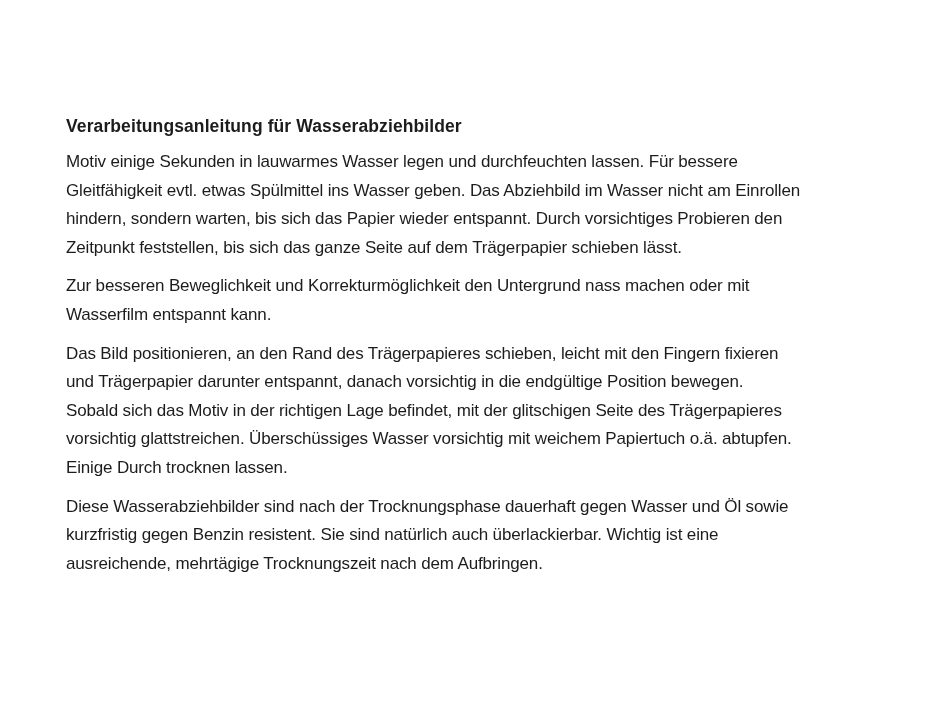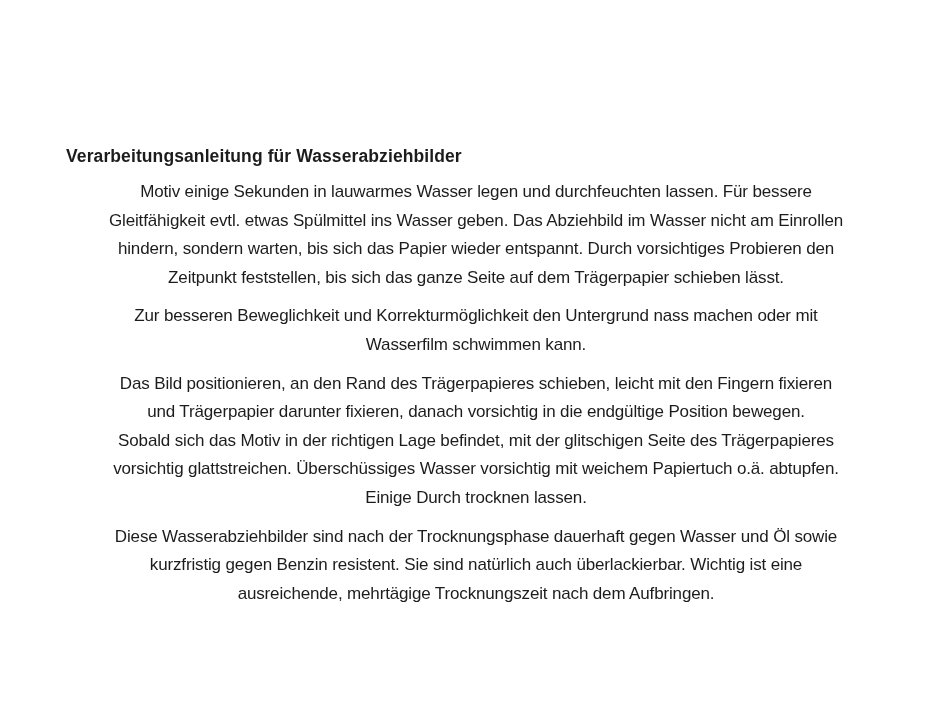--- a/index.html
+++ b/index.html
@@ -14,33 +14,31 @@
     position: relative;
     font-family: "Liberation Sans", "DejaVu Sans", sans-serif;
     color: #1c1c1c;
     -webkit-font-smoothing: antialiased;
   }
   .page {
     position: absolute;
     top: 112px;
     left: 66px;
     width: 820px;
-    margin-top: 30px;
   }
   .doc-title {
     font-size: 17.5px;
     font-weight: bold;
     line-height: 29px;
     margin: 0 0 7px 0;
     white-space: nowrap;
     letter-spacing: 0.1px;
   }
   .paragraph {
     margin: 0 0 10px 0;
-    text-align: center;
   }
   .line {
     font-size: 17px;
     line-height: 28.6px;
     white-space: nowrap;
     letter-spacing: -0.15px;
   }
 </style>
 </head>
 <body>
@@ -51,26 +49,26 @@
 
   <div class="paragraph">
     <div class="line">Motiv einige Sekunden in lauwarmes Wasser legen und durchfeuchten lassen. Für bessere</div>
     <div class="line">Gleitfähigkeit evtl. etwas Spülmittel ins Wasser geben. Das Abziehbild im Wasser nicht am Einrollen</div>
     <div class="line">hindern, sondern warten, bis sich das Papier wieder entspannt. Durch vorsichtiges Probieren den</div>
     <div class="line">Zeitpunkt feststellen, bis sich das ganze Seite auf dem Trägerpapier schieben lässt.</div>
   </div>
 
   <div class="paragraph">
     <div class="line">Zur besseren Beweglichkeit und Korrekturmöglichkeit den Untergrund nass machen oder mit</div>
-    <div class="line">Wasserfilm schwimmen kann.</div>
+    <div class="line">Wasserfilm entspannt kann.</div>
   </div>
 
   <div class="paragraph">
     <div class="line">Das Bild positionieren, an den Rand des Trägerpapieres schieben, leicht mit den Fingern fixieren</div>
-    <div class="line">und Trägerpapier darunter fixieren, danach vorsichtig in die endgültige Position bewegen.</div>
+    <div class="line">und Trägerpapier darunter entspannt, danach vorsichtig in die endgültige Position bewegen.</div>
     <div class="line">Sobald sich das Motiv in der richtigen Lage befindet, mit der glitschigen Seite des Trägerpapieres</div>
     <div class="line">vorsichtig glattstreichen. Überschüssiges Wasser vorsichtig mit weichem Papiertuch o.ä. abtupfen.</div>
     <div class="line">Einige Durch trocknen lassen.</div>
   </div>
 
   <div class="paragraph">
     <div class="line">Diese Wasserabziehbilder sind nach der Trocknungsphase dauerhaft gegen Wasser und Öl sowie</div>
     <div class="line">kurzfristig gegen Benzin resistent. Sie sind natürlich auch überlackierbar. Wichtig ist eine</div>
     <div class="line">ausreichende, mehrtägige Trocknungszeit nach dem Aufbringen.</div>
   </div>

